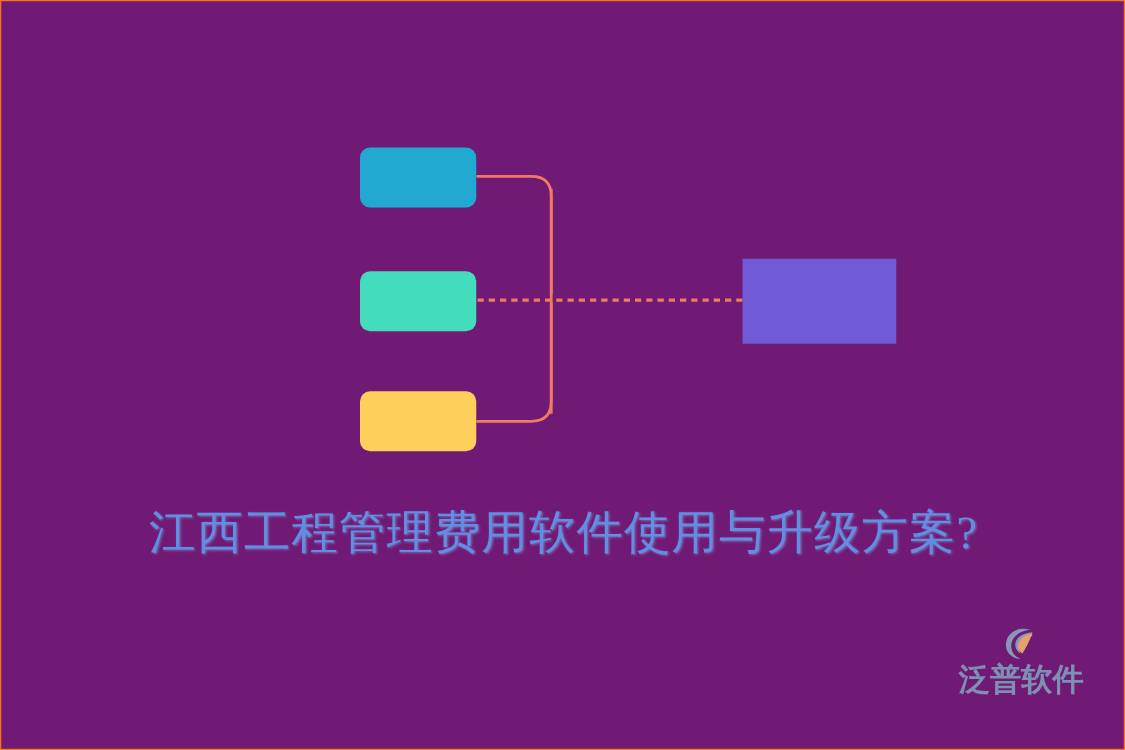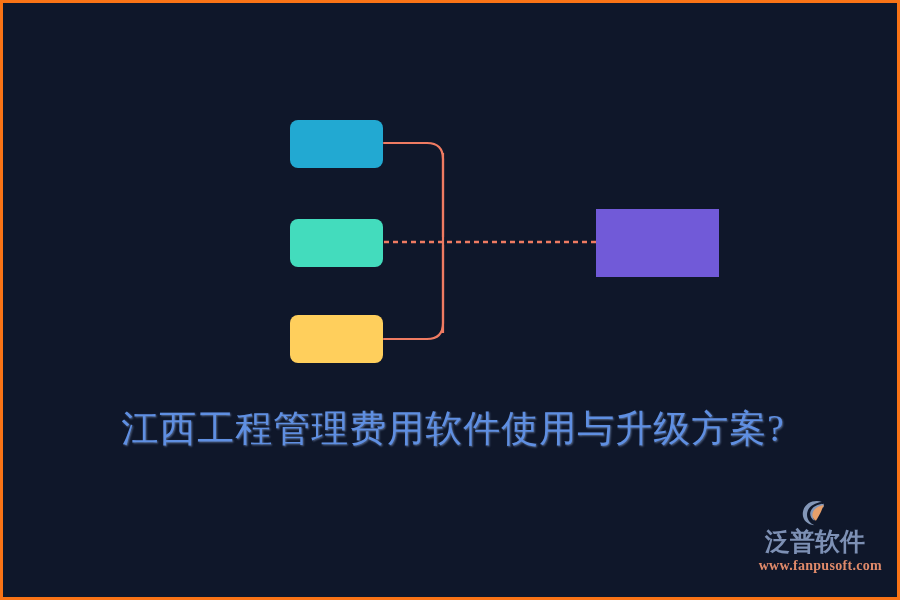--- a/index.html
+++ b/index.html
@@ -10,23 +10,23 @@
     width: 900px;
     height: 600px;
     background: #ffffff;
     font-family: "Liberation Sans", sans-serif;
     overflow: hidden;
   }
   #canvas {
     position: relative;
     width: 900px;
     height: 600px;
-    background: #0f172a;
+    background: #701a75;
     box-sizing: border-box;
-    border: 3px solid #f97316;
+    border: 1px solid #f97316;
     overflow: hidden;
   }
 
   
   #diagram {
     position: absolute;
     left: 0;
     top: 0;
     width: 900px;
     height: 390px;
@@ -168,16 +168,15 @@
         <path d="M30.5 6.5 C 20 3 8 8 5.5 18.5 C 3 29 10 37 20.5 37.5
                  C 13.5 34.5 9.5 28 11 20.5 C 12.5 13 20.5 7.5 30.5 6.5 Z" fill="#8397b8"></path>
         <path d="M33 9 C 33 9 22.5 9.5 17.5 15.5 C 13 21 14.5 28.5 21 32
                  C 17.5 27 18 21.5 22.5 17.5 C 26.5 14 33 13.5 33 13.5 Z" fill="#8397b8"></path>
 
         <path d="M33 10.5 C 26 11.5 20.5 15 18.5 20.5 C 16.8 25.2 18.6 29.6 22.6 31.6
                  C 26.2 26.4 30 18.8 33 10.5 Z" fill="#e8a06a"></path>
       </svg>
       <span id="logo-wordmark">泛普软件</span>
     </div>
-    <div id="logo-url">www.fanpusoft.com</div>
   </div>
 
 </div>
 
 </body></html>

